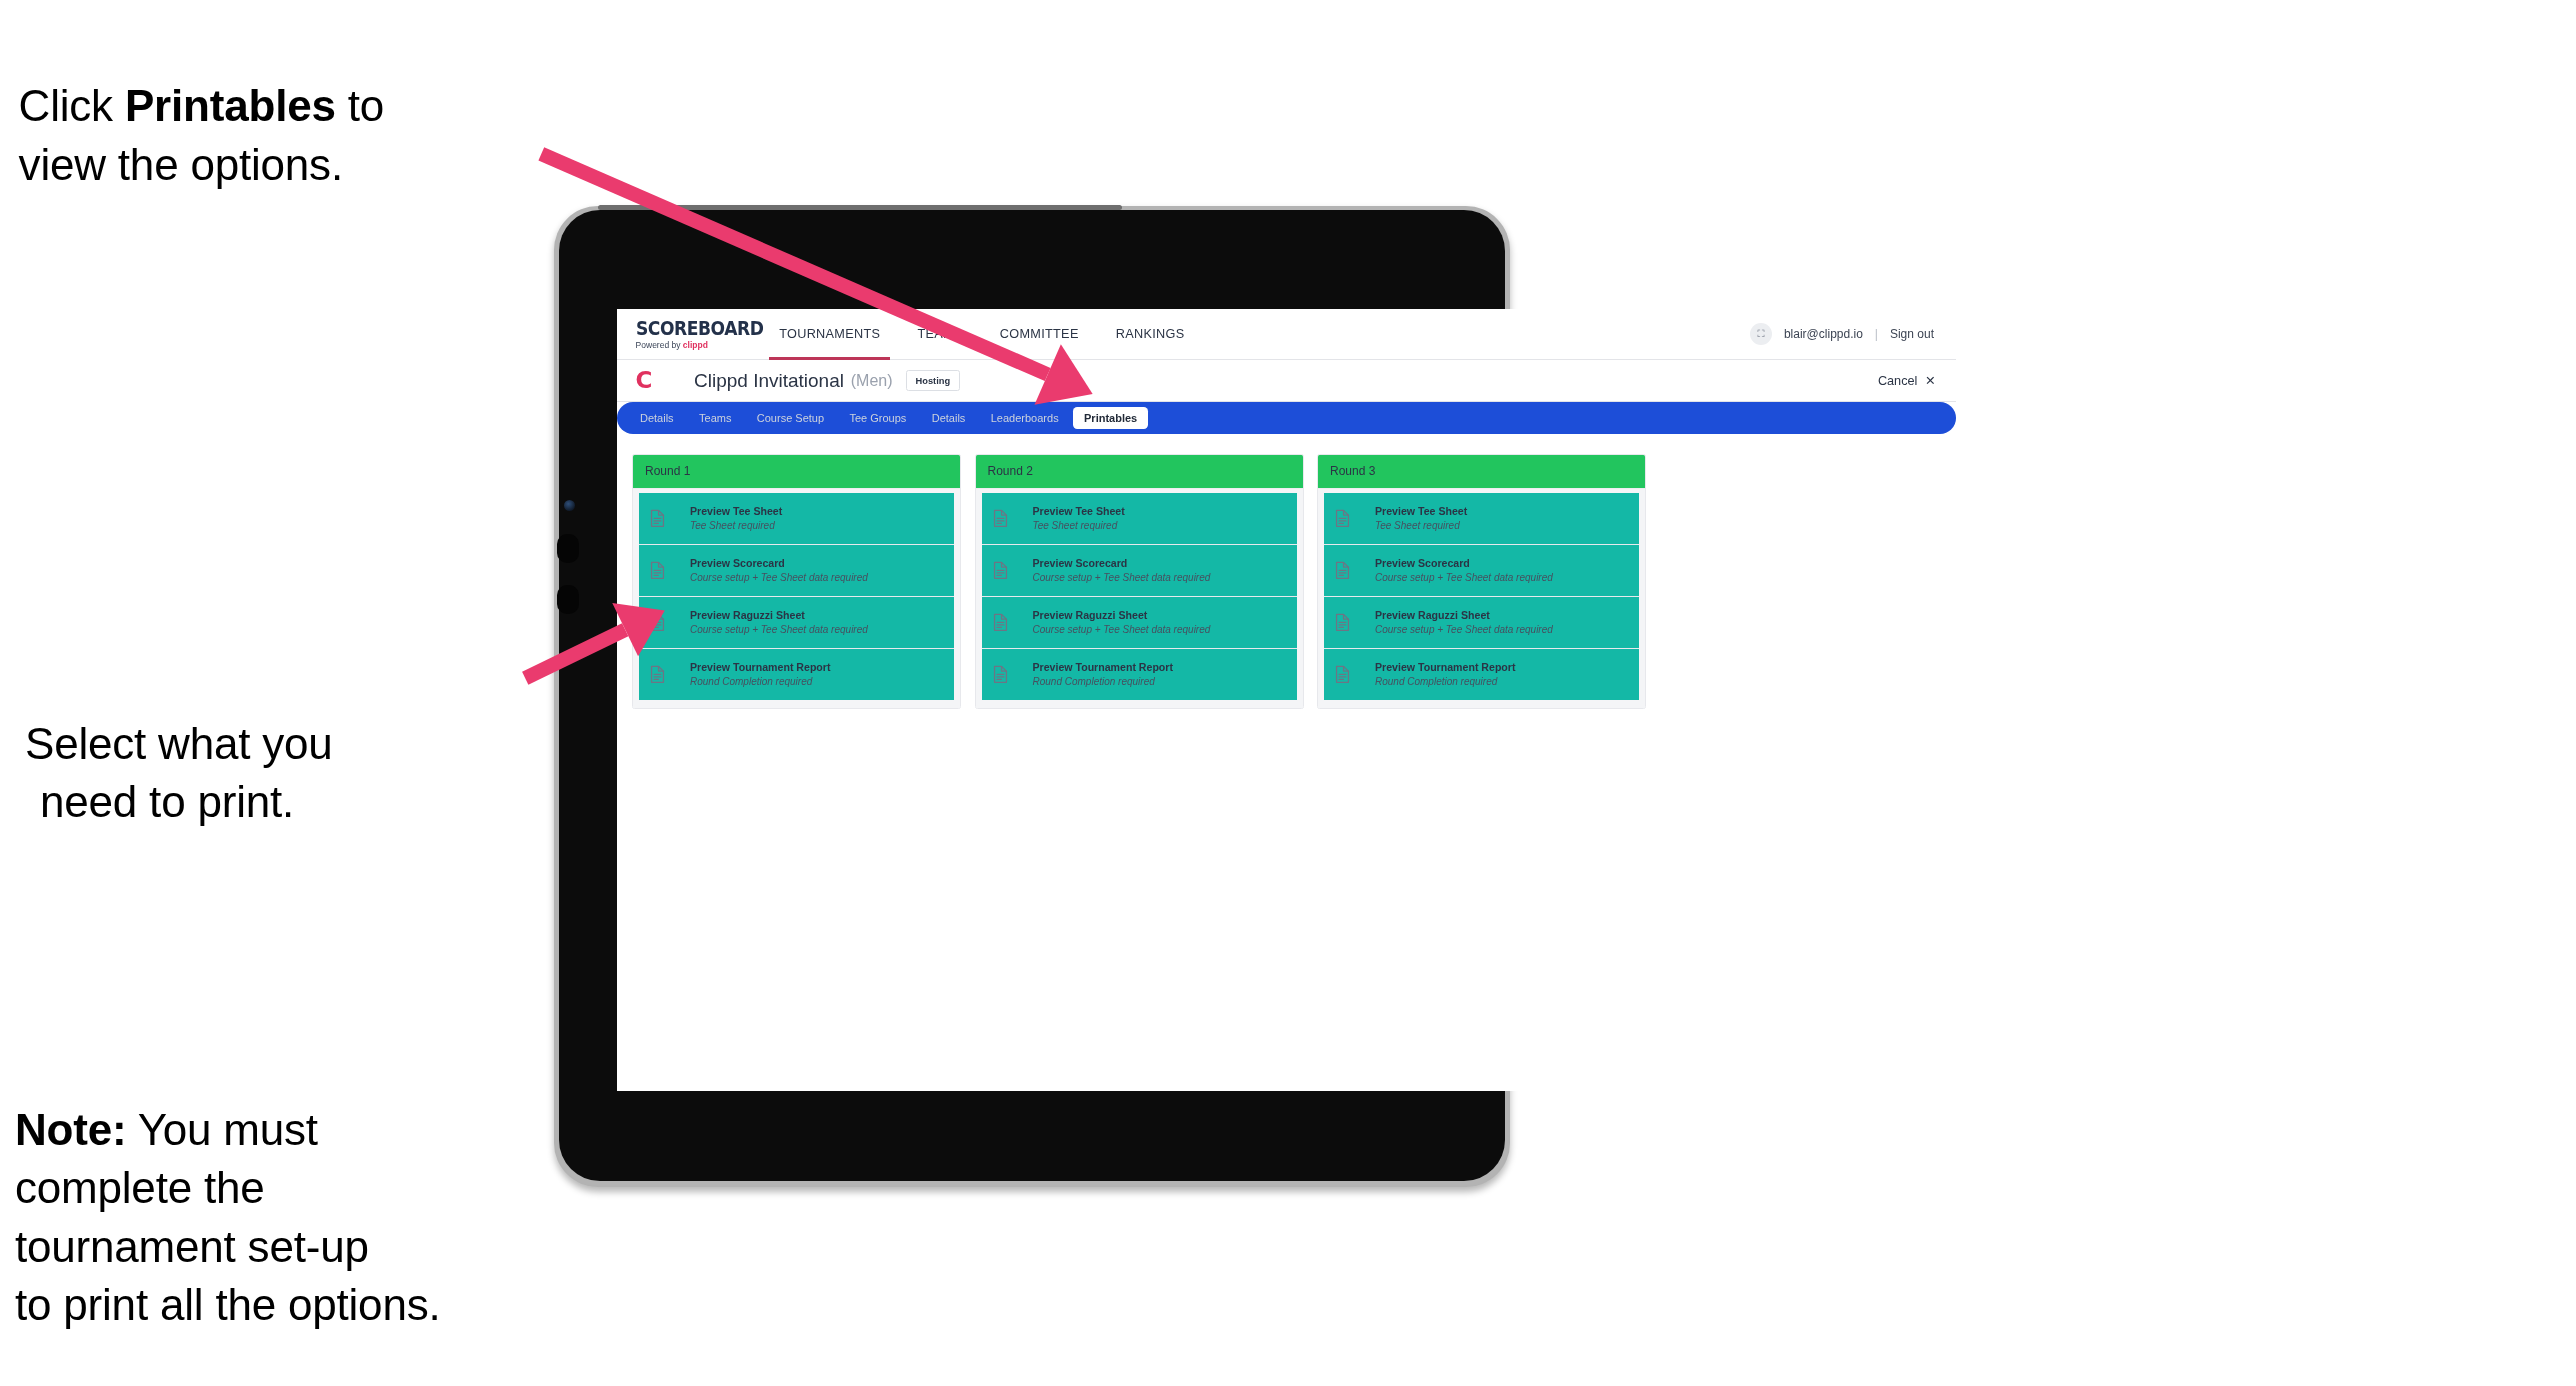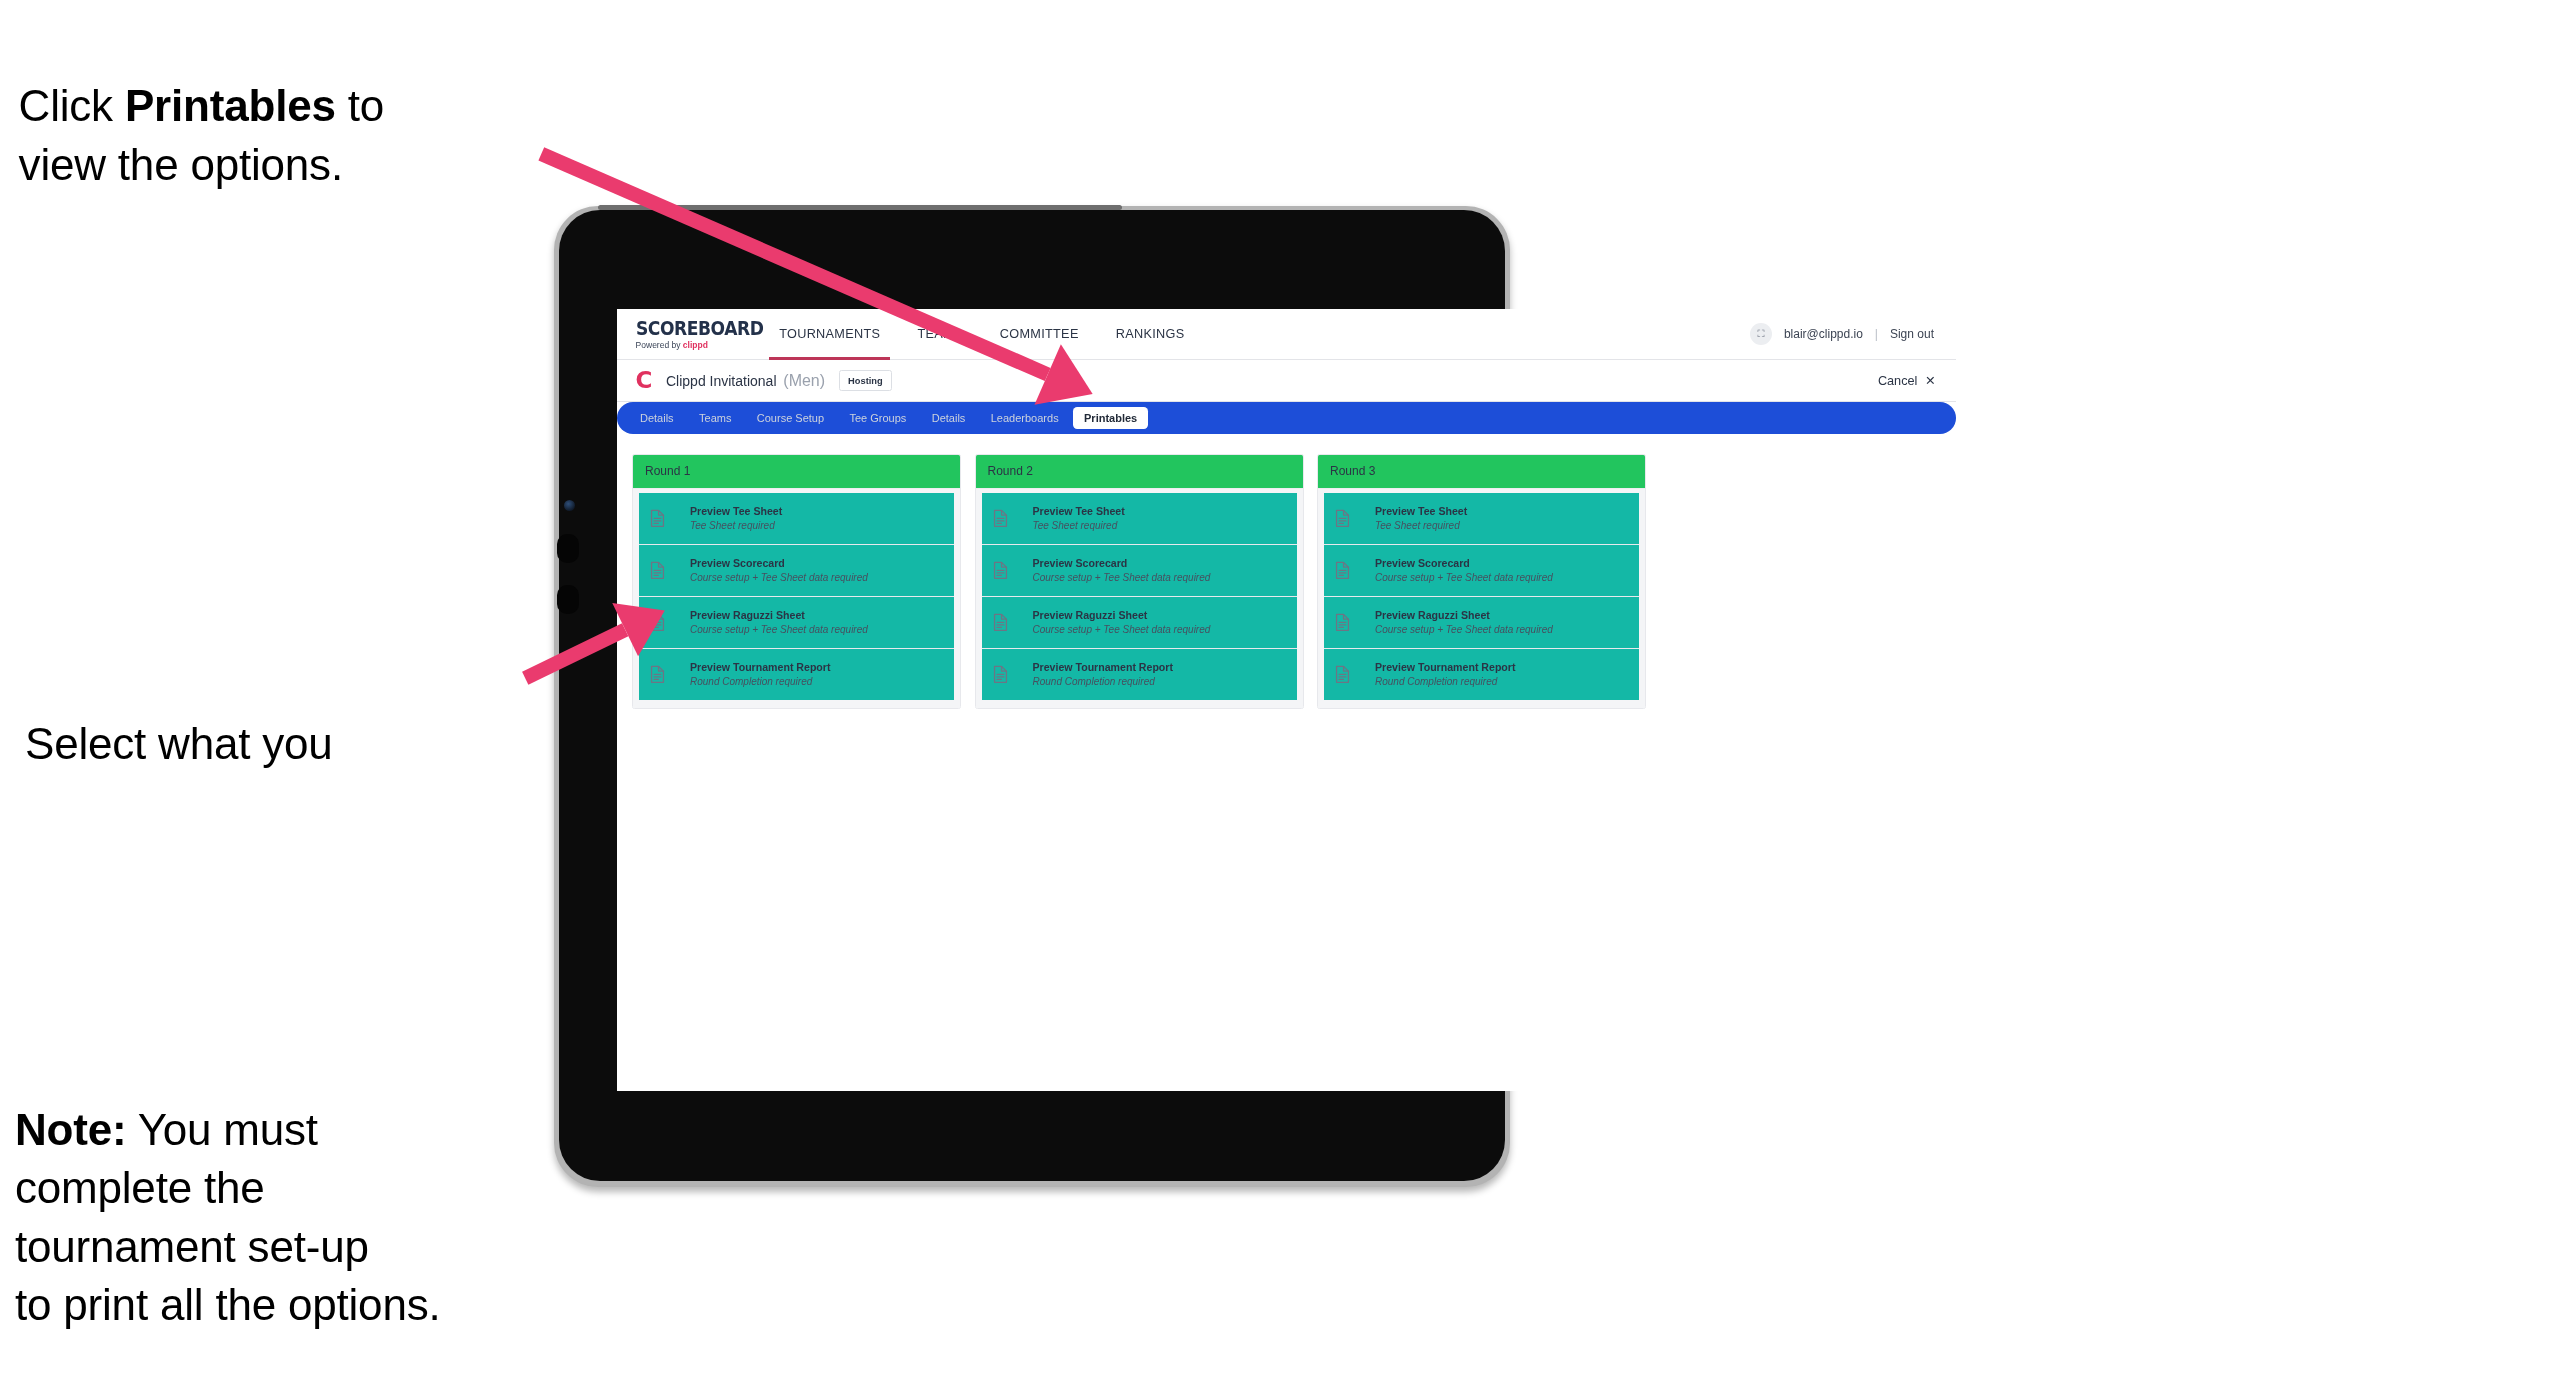--- a/index.html
+++ b/index.html
@@ -148,21 +148,21 @@
     border-bottom: 0.8px solid #e3e4e8;
     display: flex; align-items: center;
     padding: 0 17px 0 18.6px;
   }
   .tlogo {
     font-family: "DejaVu Sans", sans-serif;
     font-weight: 700; font-size: 23px;
     color: #e0315f; line-height: 1;
     margin-right: 13.5px;
   }
-  .tname { font-size: 14px; color: #2b3445; }
+  .tname { font-size: 19px; color: #2b3445; margin-left: 28px; }
   .tgender { font-size: 16px; color: #9aa1ad; margin-left: 6.8px; }
   .badge-hosting {
     margin-left: 13.5px;
     border: 0.8px solid #dcdfe4;
     border-radius: 2.5px;
     padding: 4.2px 8.5px;
     font-size: 9.3px; font-weight: 700;
     color: #2b3445;
     background: #fff;
     text-align: center;
@@ -247,20 +247,21 @@
 
 <div id="stage">
 
   <div class="callout" id="callout-printables">
     <span>Click </span><b>Printables</b><span> to
 view the options.</span>
   </div>
 
   <div class="callout" id="callout-select">
     <span>Select what you</span>
+    <span class="l2">need to print.</span>
   </div>
 
   <div class="callout" id="callout-note">
     <b>Note:</b><span> You must
 complete the
 tournament set-up
 to print all the options.</span>
   </div>
 
   <div id="tablet">

